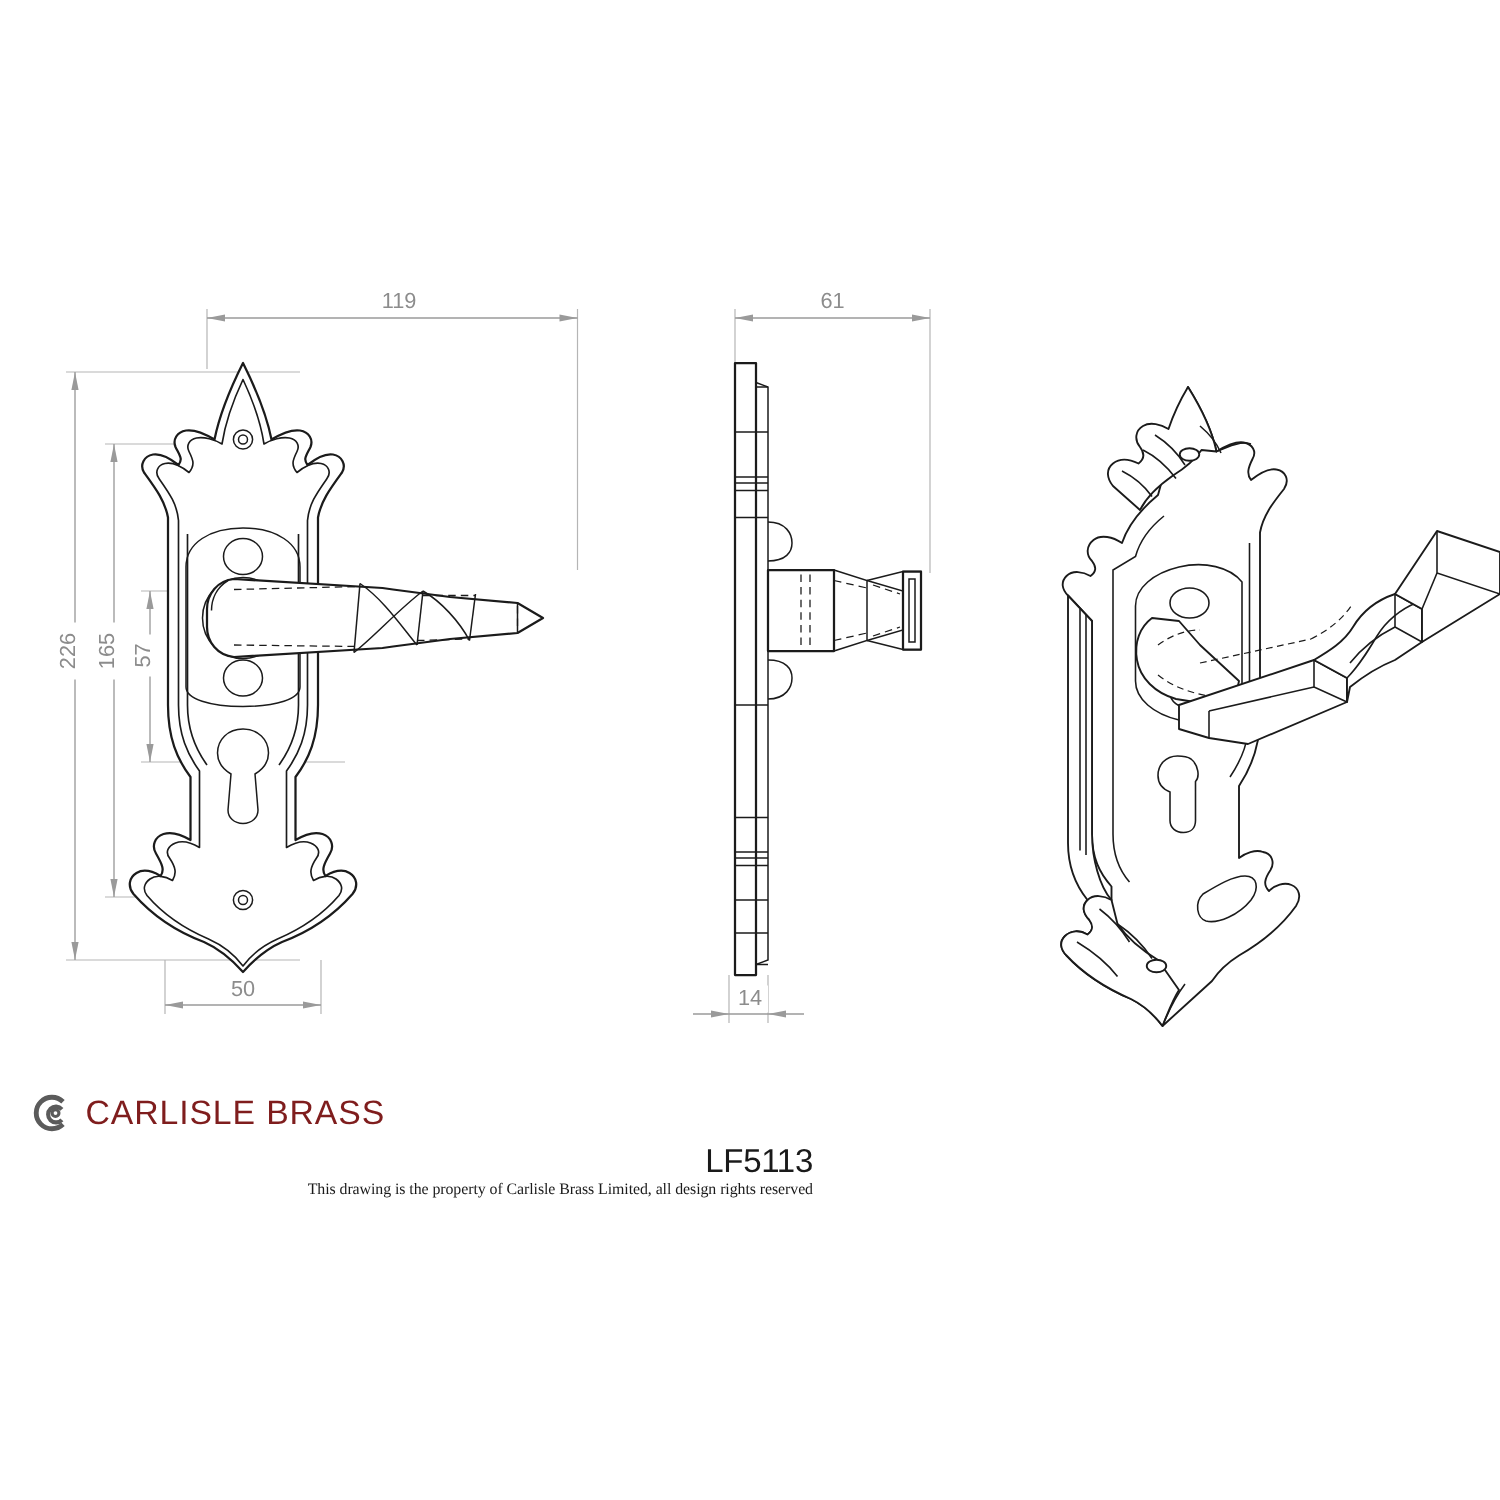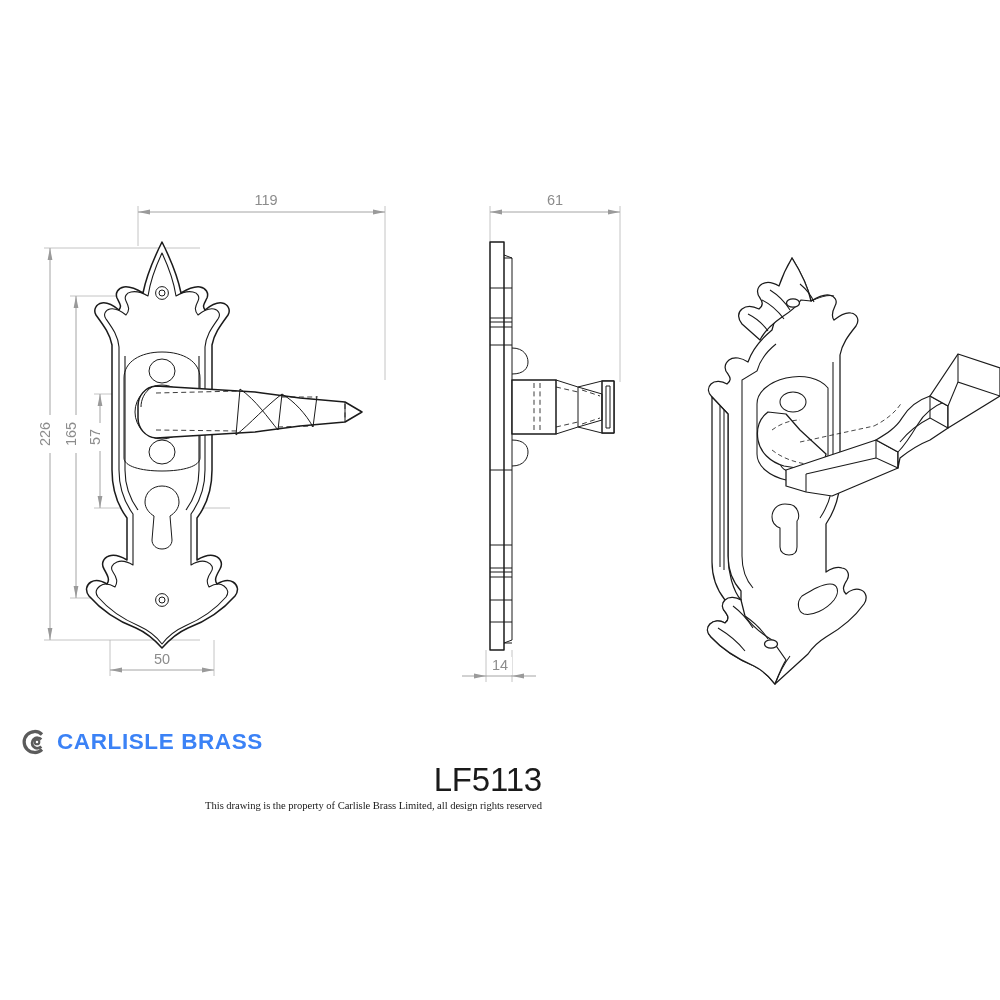--- a/index.html
+++ b/index.html
@@ -30,30 +30,30 @@
   }
   .brand-row {
     display: flex;
     align-items: center;
     gap: 9px;
     height: 28px;
   }
   .brand-logo { width: 26px; height: 26px; display: block; }
   .brand-name {
     font-family: "Liberation Sans", sans-serif;
-    font-weight: bold;
+    font-weight: normal;
     font-size: 22.5px;
     letter-spacing: 0.6px;
-    color: #3b82f6;
+    color: #7f1d1d;
     line-height: 1;
     white-space: nowrap;
   }
   .part-code {
     font-family: "Liberation Sans", sans-serif;
-    font-size: 33px;
+    font-size: 22px;
     color: #1a1a1a;
     line-height: 1.12;
     margin-top: 6px;
     letter-spacing: -0.2px;
   }
   .rights {
     font-family: Liberation Serif, serif;
     font-size: 10.6px;
     color: #1a1a1a;
     margin-top: 1px;

